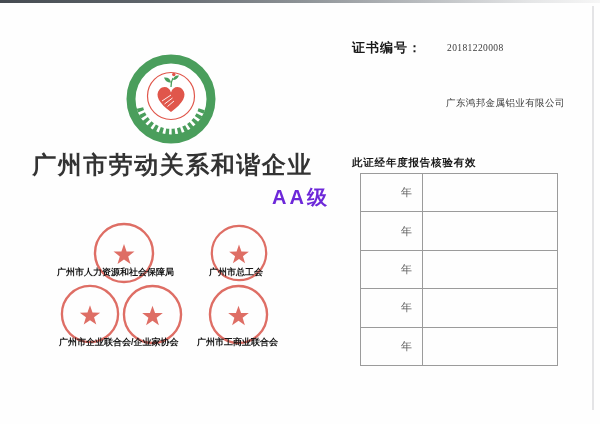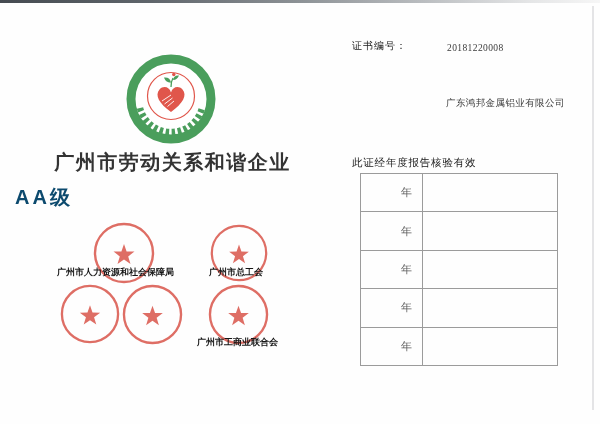--- a/index.html
+++ b/index.html
@@ -20,46 +20,46 @@
   .emblem-wreath{fill:none;stroke:#4a9e5c;stroke-width:6.5;stroke-dasharray:3.5 2.6;}
   .emblem-inner-circle{fill:#ffffff;stroke:#e0564b;stroke-width:1.2;}
   .emblem-heart{fill:#e0564b;}
   .emblem-finger{stroke:#ffffff;stroke-width:1;fill:none;opacity:.9;}
   .emblem-stem{stroke:#4a9e5c;stroke-width:1.3;fill:none;}
   .emblem-leaf{fill:#4a9e5c;}
   .emblem-flower{fill:#e0564b;}
   .hidden-path{fill:none;stroke:none;}
 
   .cert-title{position:absolute;left:15px;top:149px;width:315px;text-align:center;
-    font-size:20px;font-weight:600;letter-spacing:1.5px;color:#333;}
-  .cert-grade{position:absolute;left:15px;top:184px;width:315px;text-align:left;
-    font-size:20px;font-weight:600;letter-spacing:3px;color:#0c4a6e;}
+    font-size:24px;font-weight:600;letter-spacing:1.5px;color:#333;}
+  .cert-grade{position:absolute;left:15px;top:184px;width:315px;text-align:right;
+    font-size:20px;font-weight:600;letter-spacing:3px;color:#6d28d9;}
 
   .seal{position:absolute;opacity:.82;}
   .seal-ring{fill:none;stroke:#d84f44;stroke-width:2.4;}
   .seal-arc-text{fill:#d84f44;font-size:6.5px;font-weight:bold;text-anchor:middle;}
   .ls-tight{letter-spacing:.4px;}
   .ls-med{letter-spacing:2.4px;}
   .ls-wide{letter-spacing:7px;}
   .seal-star{fill:#d84f44;}
 
   .seal-caption{position:absolute;font-size:9px;font-weight:bold;color:#151515;white-space:nowrap;letter-spacing:0;}
   .issue-date{position:absolute;left:105px;top:365px;width:160px;text-align:center;
     font-size:11px;color:#4c4c4c;letter-spacing:2px;}
 
   
   .right-panel{position:absolute;left:330px;top:0;width:270px;height:424px;}
-  .field-label{position:absolute;font-size:10px;font-weight:normal;color:#1a1a1a;letter-spacing:1px;white-space:nowrap;}
+  .field-label{position:absolute;font-size:13px;font-weight:bold;color:#1a1a1a;letter-spacing:1px;white-space:nowrap;}
   .field-value{position:absolute;font-family:"Liberation Serif","DejaVu Serif",serif;
     font-size:9.5px;color:#3a3a3a;white-space:nowrap;letter-spacing:.4px;}
   .cert-no-label{left:22px;top:39px;}
   .cert-no-value{left:90px;top:43px;margin-left:27px;}
   .holder-label{left:22px;top:93px;}
   .holder-value{left:116px;top:97px;}
-  .verify-title{position:absolute;left:22px;top:156px;font-size:10.5px;font-weight:normal;
+  .verify-title{position:absolute;left:22px;top:156px;font-size:10.5px;font-weight:bold;
     color:#1a1a1a;letter-spacing:.8px;white-space:nowrap;text-align:center;}
   .verify-table{position:absolute;left:30px;top:173px;border-collapse:collapse;}
   .verify-table td{border:1px solid #9b9b9b;height:37.4px;padding:0;}
   .verify-table td.year-cell{width:52px;text-align:right;padding-right:9px;
     font-size:11px;color:#5c5c5c;letter-spacing:1px;}
   .verify-table td.blank-cell{width:134px;background:#fefefe;}
 </style>
 </head>
 <body>
 
@@ -122,20 +122,21 @@
       <polygon class="seal-star" points="32,23 34.6,30.4 42.5,30.6 36.2,35.4 38.5,42.9 32,38.4 25.5,42.9 27.8,35.4 21.5,30.6 29.4,30.4"></polygon>
     </svg>
 
     <svg class="seal" style="left:207px;top:283px;width:63px;height:63px" viewBox="0 0 64 64">
       <circle class="seal-ring" cx="32" cy="32" r="29"></circle>
       <path id="sArc5" class="hidden-path" d="M 32 54 A 22 22 0 1 1 31.99 54"></path>
       <text class="seal-arc-text ls-med"><textPath href="#sArc5" startOffset="50%">广州市工商业联合会</textPath></text>
       <polygon class="seal-star" points="32,23 34.6,30.4 42.5,30.6 36.2,35.4 38.5,42.9 32,38.4 25.5,42.9 27.8,35.4 21.5,30.6 29.4,30.4"></polygon>
     </svg>
 
+    <div class="seal-caption" style="left:59px;top:336px">广州市企业联合会/企业家协会</div>
     <div class="seal-caption" style="left:197px;top:336px">广州市工商业联合会</div>
 
   </div>
 
   <div class="right-panel">
 
     <div class="field-label cert-no-label">证书编号：</div>
     <div class="field-value cert-no-value">20181220008</div>
 
     <div class="field-value holder-value">广东鸿邦金属铝业有限公司</div>

